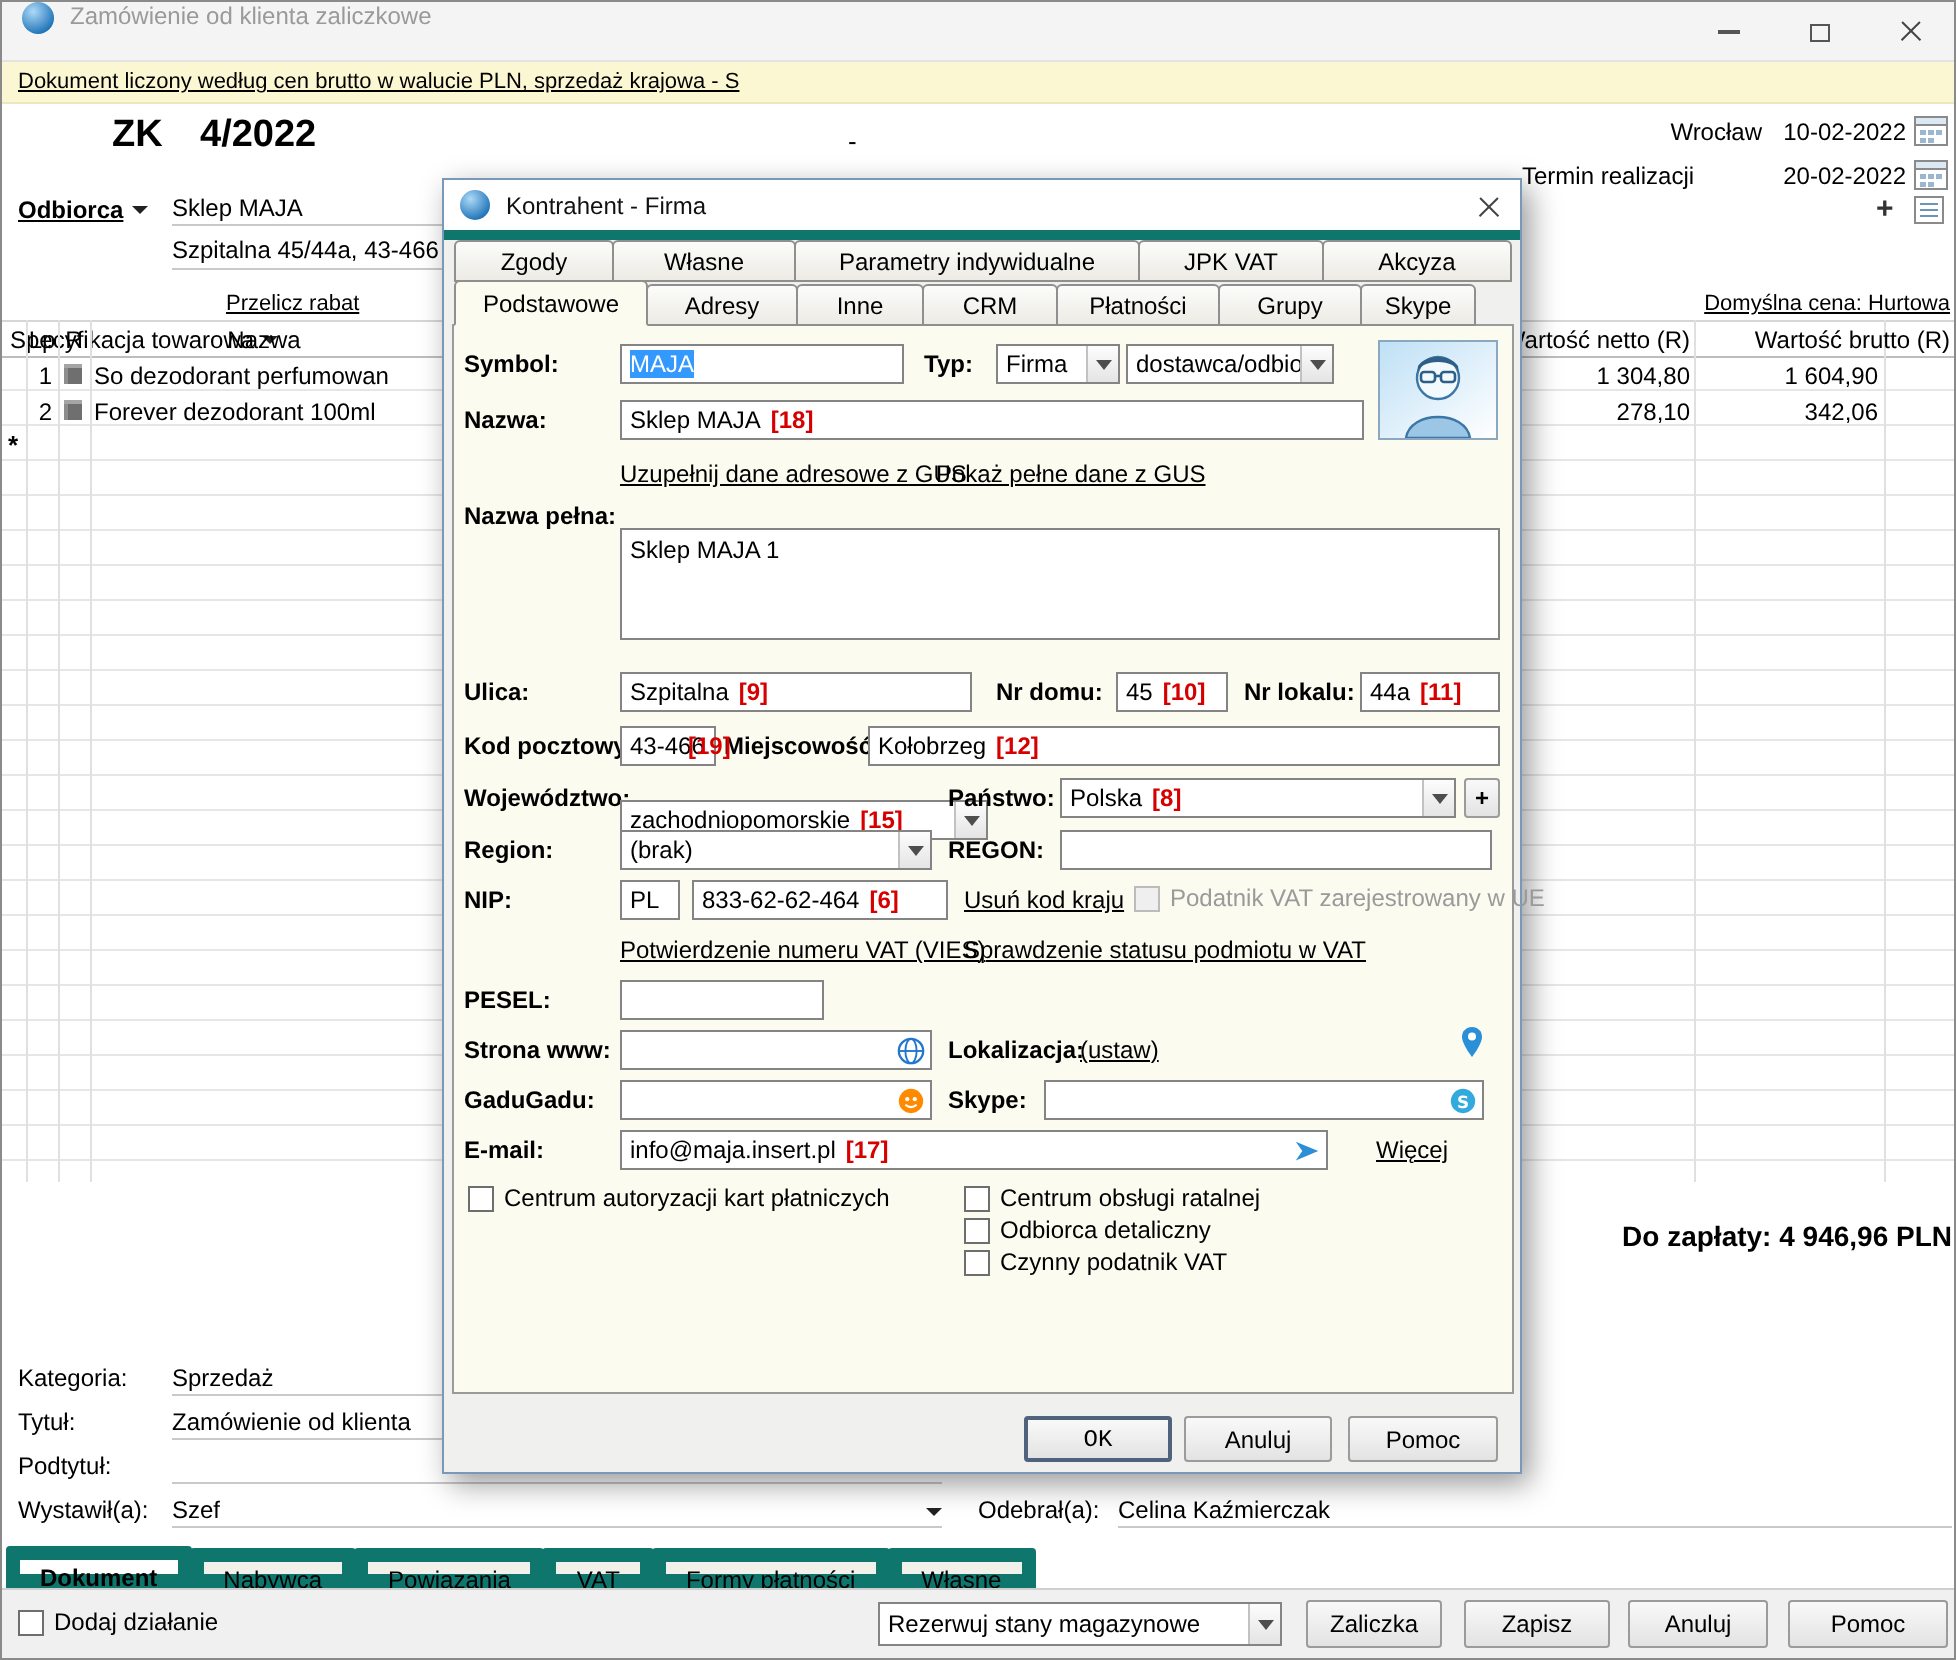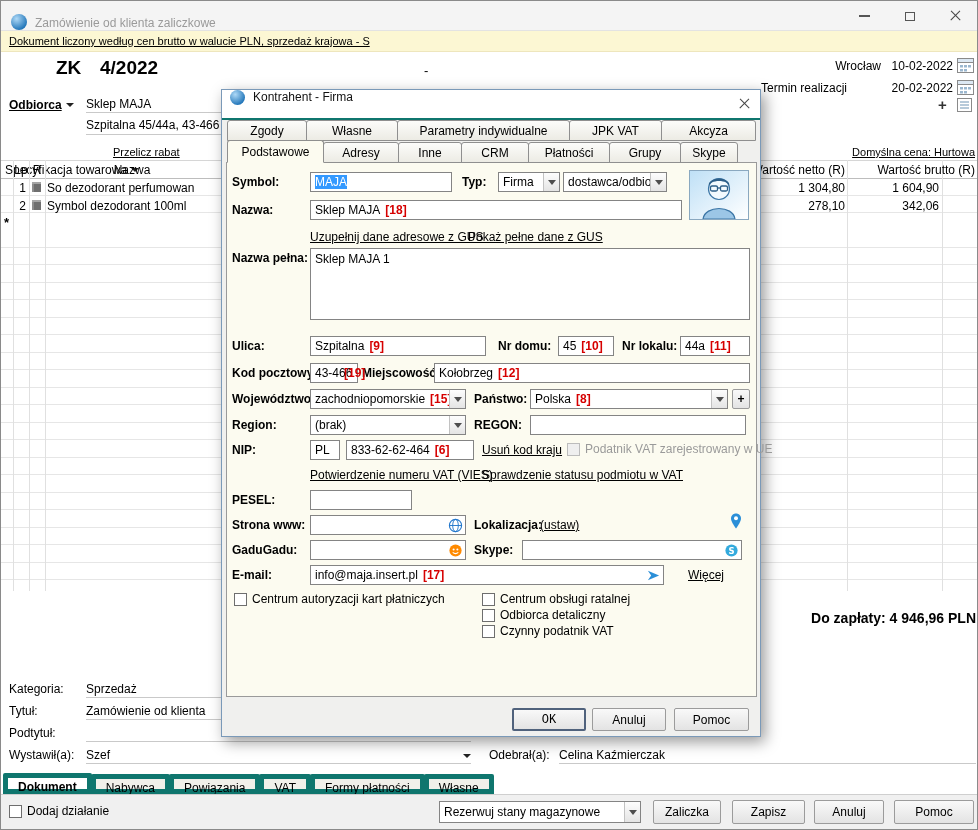--- a/index.html
+++ b/index.html
@@ -4,21 +4,21 @@
 <style>
   * { margin:0; padding:0; box-sizing:border-box; }
   html,body { background:#9a9a9a; }
   body { font-family:"Liberation Sans","DejaVu Sans",sans-serif; }
   .screen { position:relative; width:978px; height:830px; background:#fff; overflow:hidden;
             border:1px solid #8a8a8a; font-size:12px; color:#000; }
   .abs { position:absolute; }
 
   
   .titlebar { position:absolute; top:0; left:0; right:0; height:30px; background:#f4f4f4;
-              border-bottom:1px solid #e3e3e3; display:flex; align-items:flex-end; }
+              border-bottom:1px solid #e3e3e3; display:flex; align-items:flex-start; }
   .app-icon { width:16px; height:16px; border-radius:50%; margin-left:10px;
               background:radial-gradient(circle at 35% 30%, #aed9f7, #1f74b8 75%); flex:0 0 auto; }
   .title-text { margin-left:8px; color:#9a9a9a; font-size:12px; }
   .win-controls { position:absolute; right:0; top:0; height:30px; display:flex; }
   .winbtn { width:45px; height:30px; display:flex; align-items:center; justify-content:center; cursor:pointer; }
   .glyph-min { width:11px; height:1.5px; background:#555; }
   .glyph-max { width:10px; height:9px; border:1.2px solid #555; }
   .glyph-x { position:relative; width:12px; height:12px; }
   .glyph-x::before,.glyph-x::after { content:""; position:absolute; left:0; top:5px; width:13px; height:1.4px; background:#444; }
   .glyph-x::before { transform:rotate(45deg); } .glyph-x::after { transform:rotate(-45deg); }
@@ -53,29 +53,29 @@
                box-shadow:inset 0 2px 0 #a5a5a5, inset 2px 0 0 #8d8d8d; }
 
   
   .rows-bg { position:absolute; left:0; width:978px;
              background:repeating-linear-gradient(to bottom, transparent 0, transparent 16.5px, #e6e6e6 16.5px, #e6e6e6 17.5px); }
   .cell { position:absolute; font-size:12px; white-space:nowrap; overflow:hidden; }
 
   
   .btabs { position:absolute; left:2px; top:772px; height:21px; display:flex; align-items:flex-end; }
   .btab { height:20px; line-height:19px; padding:0 10px; font-size:12px; background:#f1f0ea;
-          border:5px solid #0f766e; margin-right:-1px; border-radius:2px 2px 0 0; cursor:pointer; white-space:nowrap; }
+          border:7px solid #0f766e; margin-right:-1px; border-radius:2px 2px 0 0; cursor:pointer; white-space:nowrap; }
   .btab.active { background:#fff; font-weight:bold; height:21px; z-index:2; position:relative; }
   .bottombar { position:absolute; left:0; right:0; top:793px; height:37px; background:#f0f0f0; border-top:1px solid #cfcfcf; }
 
   
   .dlg { position:absolute; left:220px; top:88px; width:540px; height:648px; background:#f0f0ee;
          border:1px solid #7a99b8; box-shadow:4px 5px 14px rgba(0,0,0,.40); }
   .dlg-titlebar { position:absolute; left:0; top:0; right:0; height:30px; background:#fff;
-                  border-bottom:2px solid #0f766e; display:flex; }
+                  border-bottom:5px solid #0f766e; display:flex; align-items:center; }
   .dlg-title { margin-left:8px; font-size:12px; color:#111; }
   .dlg-close { position:absolute; right:10px; top:8px; cursor:pointer; }
   .tabs { position:absolute; display:flex; align-items:flex-end; z-index:4; }
   .tab { height:21px; line-height:20px; text-align:center; font-size:12px;
          background:linear-gradient(#fcfcfa,#ecebe4); border:1px solid #8f8f8f;
          border-radius:3px 3px 0 0; margin-right:-1px; overflow:hidden; white-space:nowrap; cursor:pointer; }
   .tab.active { background:#fcfbf0; height:23px; line-height:22px; z-index:5; position:relative; border-bottom:1px solid #fcfbf0; }
   .panel { position:absolute; left:4px; top:72px; width:531px; height:535px; background:#fcfbf0; border:1px solid #9a9a9a; }
   .dlbl { position:absolute; font-size:12px; font-weight:bold; white-space:nowrap; }
   .cbrow { position:absolute; display:flex; align-items:center; font-size:12px; white-space:nowrap; }
@@ -175,21 +175,21 @@
   <span class="cell" style="left:838px;top:162px;width:136px;text-align:right">Wartość brutto (R)</span>
 
   <span class="cell" style="left:12px;top:180px;width:13px;text-align:right">1</span>
   <span class="item-icon" style="left:31px;top:181px"></span>
   <span class="cell" style="left:46px;top:180px;width:172px">So dezodorant perfumowan</span>
   <span class="cell" style="left:744px;top:180px;width:100px;text-align:right">1 304,80</span>
   <span class="cell" style="left:838px;top:180px;width:100px;text-align:right">1 604,90</span>
 
   <span class="cell" style="left:12px;top:198px;width:13px;text-align:right">2</span>
   <span class="item-icon" style="left:31px;top:199px"></span>
-  <span class="cell" style="left:46px;top:198px;width:172px">Symbol dezodorant 100ml</span>
+  <span class="cell" style="left:46px;top:198px;width:172px">Forever dezodorant 100ml</span>
   <span class="cell" style="left:744px;top:198px;width:100px;text-align:right">278,10</span>
   <span class="cell" style="left:838px;top:198px;width:100px;text-align:right">342,06</span>
 
   <span class="cell" style="left:3px;top:214px;font-weight:bold;font-size:13px">*</span>
 
   <span class="abs" style="left:700px;top:609px;width:275px;text-align:right;font-size:14px;font-weight:bold">Do zapłaty: 4 946,96 PLN</span>
 
   <span class="abs" style="left:8px;top:681px">Kategoria:</span>
   <span class="abs" style="left:85px;top:681px">Sprzedaż</span>
   <div class="hline" style="left:85px;top:696px;width:385px"></div>
@@ -294,21 +294,21 @@
     <span class="dlbl" style="left:10px;top:113px">Nazwa:</span>
     <div class="input" style="left:88px;top:110px;width:372px">
       <span>Sklep MAJA</span>
       <span class="ann">[18]</span>
     </div>
 
     <span class="lnk" style="left:88px;top:140px">Uzupełnij dane adresowe z GUS</span>
     <span class="lnk" style="left:246px;top:140px">Pokaż pełne dane z GUS</span>
 
     <span class="dlbl" style="left:10px;top:161px">Nazwa pełna:</span>
-    <div class="ta" style="left:88px;top:158px;width:440px;height:72px">
+    <div class="ta" style="left:88px;top:174px;width:440px;height:56px">
       <span>Sklep MAJA 1</span>
     </div>
 
     <span class="dlbl" style="left:10px;top:249px">Ulica:</span>
     <div class="input" style="left:88px;top:246px;width:176px">
       <span>Szpitalna</span>
       <span class="ann">[9]</span>
     </div>
     <span class="dlbl" style="left:276px;top:249px">Nr domu:</span>
     <div class="input" style="left:336px;top:246px;width:56px">
@@ -326,21 +326,21 @@
       <span>43-466</span>
     </div>
     <span class="ann abs" style="left:117px;top:276px;z-index:6">[19]</span>
     <span class="dlbl" style="left:140px;top:276px">Miejscowość:</span>
     <div class="input" style="left:212px;top:273px;width:316px">
       <span>Kołobrzeg</span>
       <span class="ann">[12]</span>
     </div>
 
     <span class="dlbl" style="left:10px;top:302px">Województwo:</span>
-    <div class="input select" style="left:88px;top:299px;width:156px">
+    <div class="input select" style="left:88px;top:310px;width:184px">
       <span>zachodniopomorskie</span>
       <span class="ann">[15]</span>
       <span class="dd"></span>
     </div>
     <span class="dlbl" style="left:252px;top:302px">Państwo:</span>
     <div class="input select" style="left:308px;top:299px;width:198px">
       <span>Polska</span>
       <span class="ann">[8]</span>
       <span class="dd"></span>
     </div>

